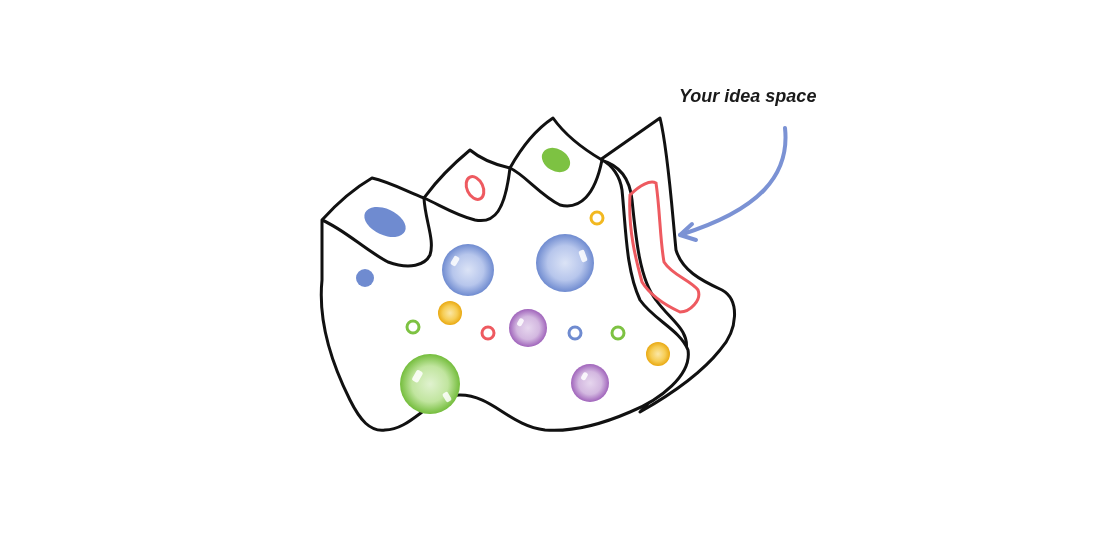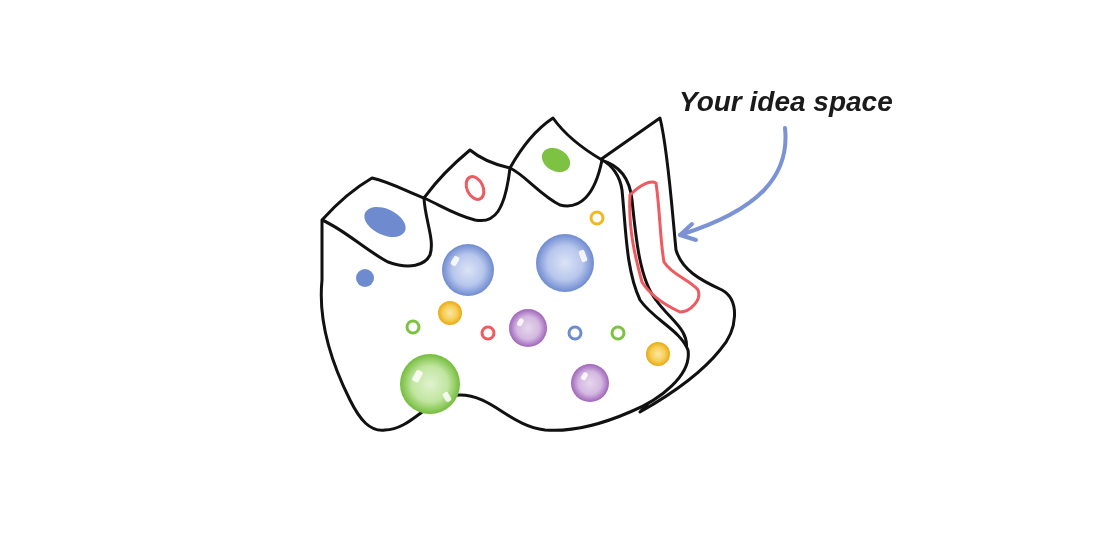--- a/index.html
+++ b/index.html
@@ -1,20 +1,20 @@
 <!DOCTYPE html>
 <html><head>
 <meta charset="utf-8">
 <style>
   html, body { margin: 0; padding: 0; background: #ffffff; }
   .canvas { position: relative; width: 1100px; height: 550px; background: #ffffff; overflow: hidden; }
   .label {
     position: absolute; left: 679px; top: 86px;
     font-family: "Liberation Sans", sans-serif;
-    font-weight: bold; font-style: italic; font-size: 28px; color: #1a1a1a;
+    font-weight: bold; font-style: italic; font-size: 18px; color: #1a1a1a;
     white-space: nowrap;
   }
   svg { position: absolute; left: 0; top: 0; }
 </style>
 </head>
 <body>
 
 <div class="canvas">
   <svg width="1100" height="550" viewBox="0 0 1100 550">
     <defs>

